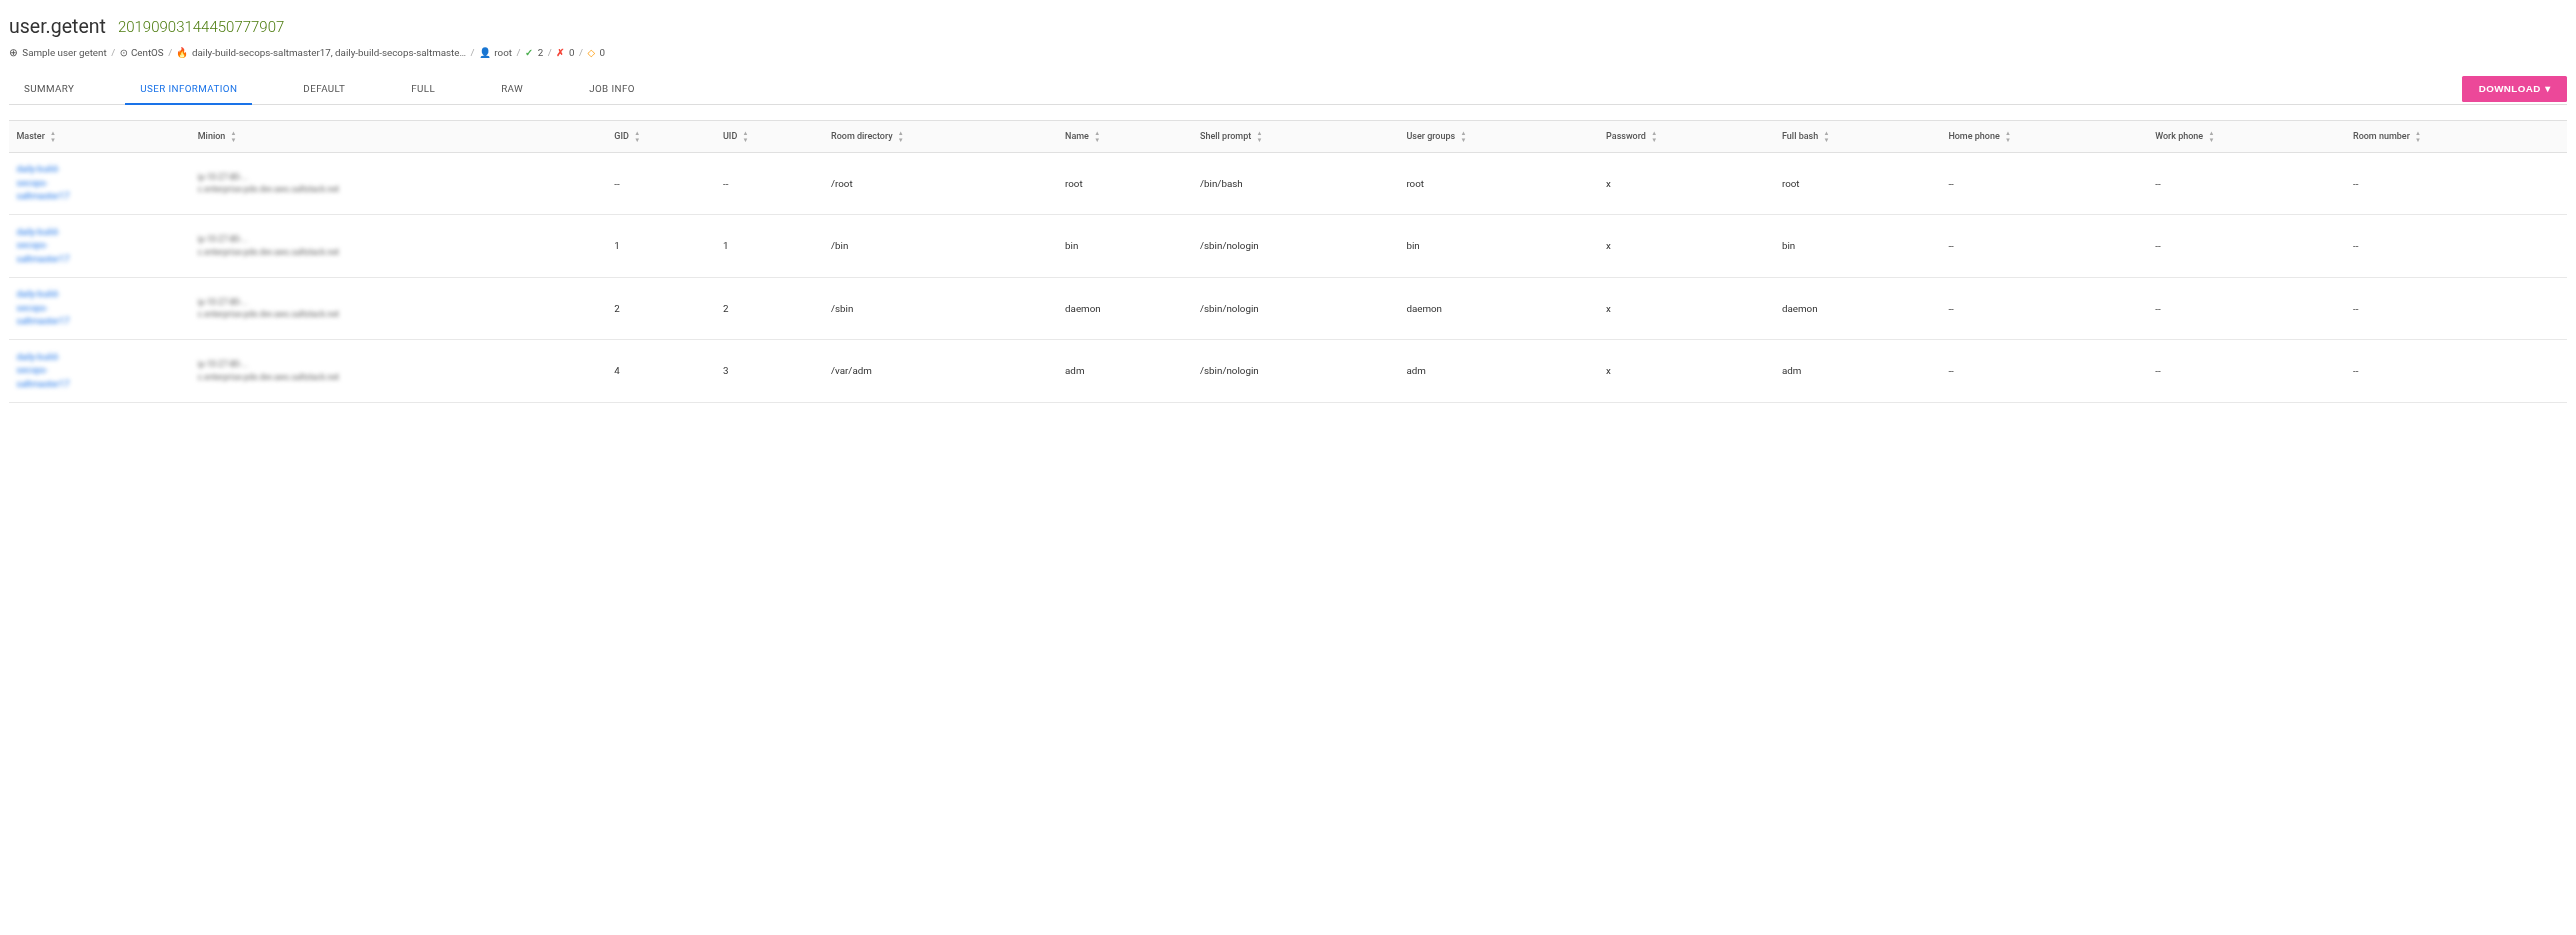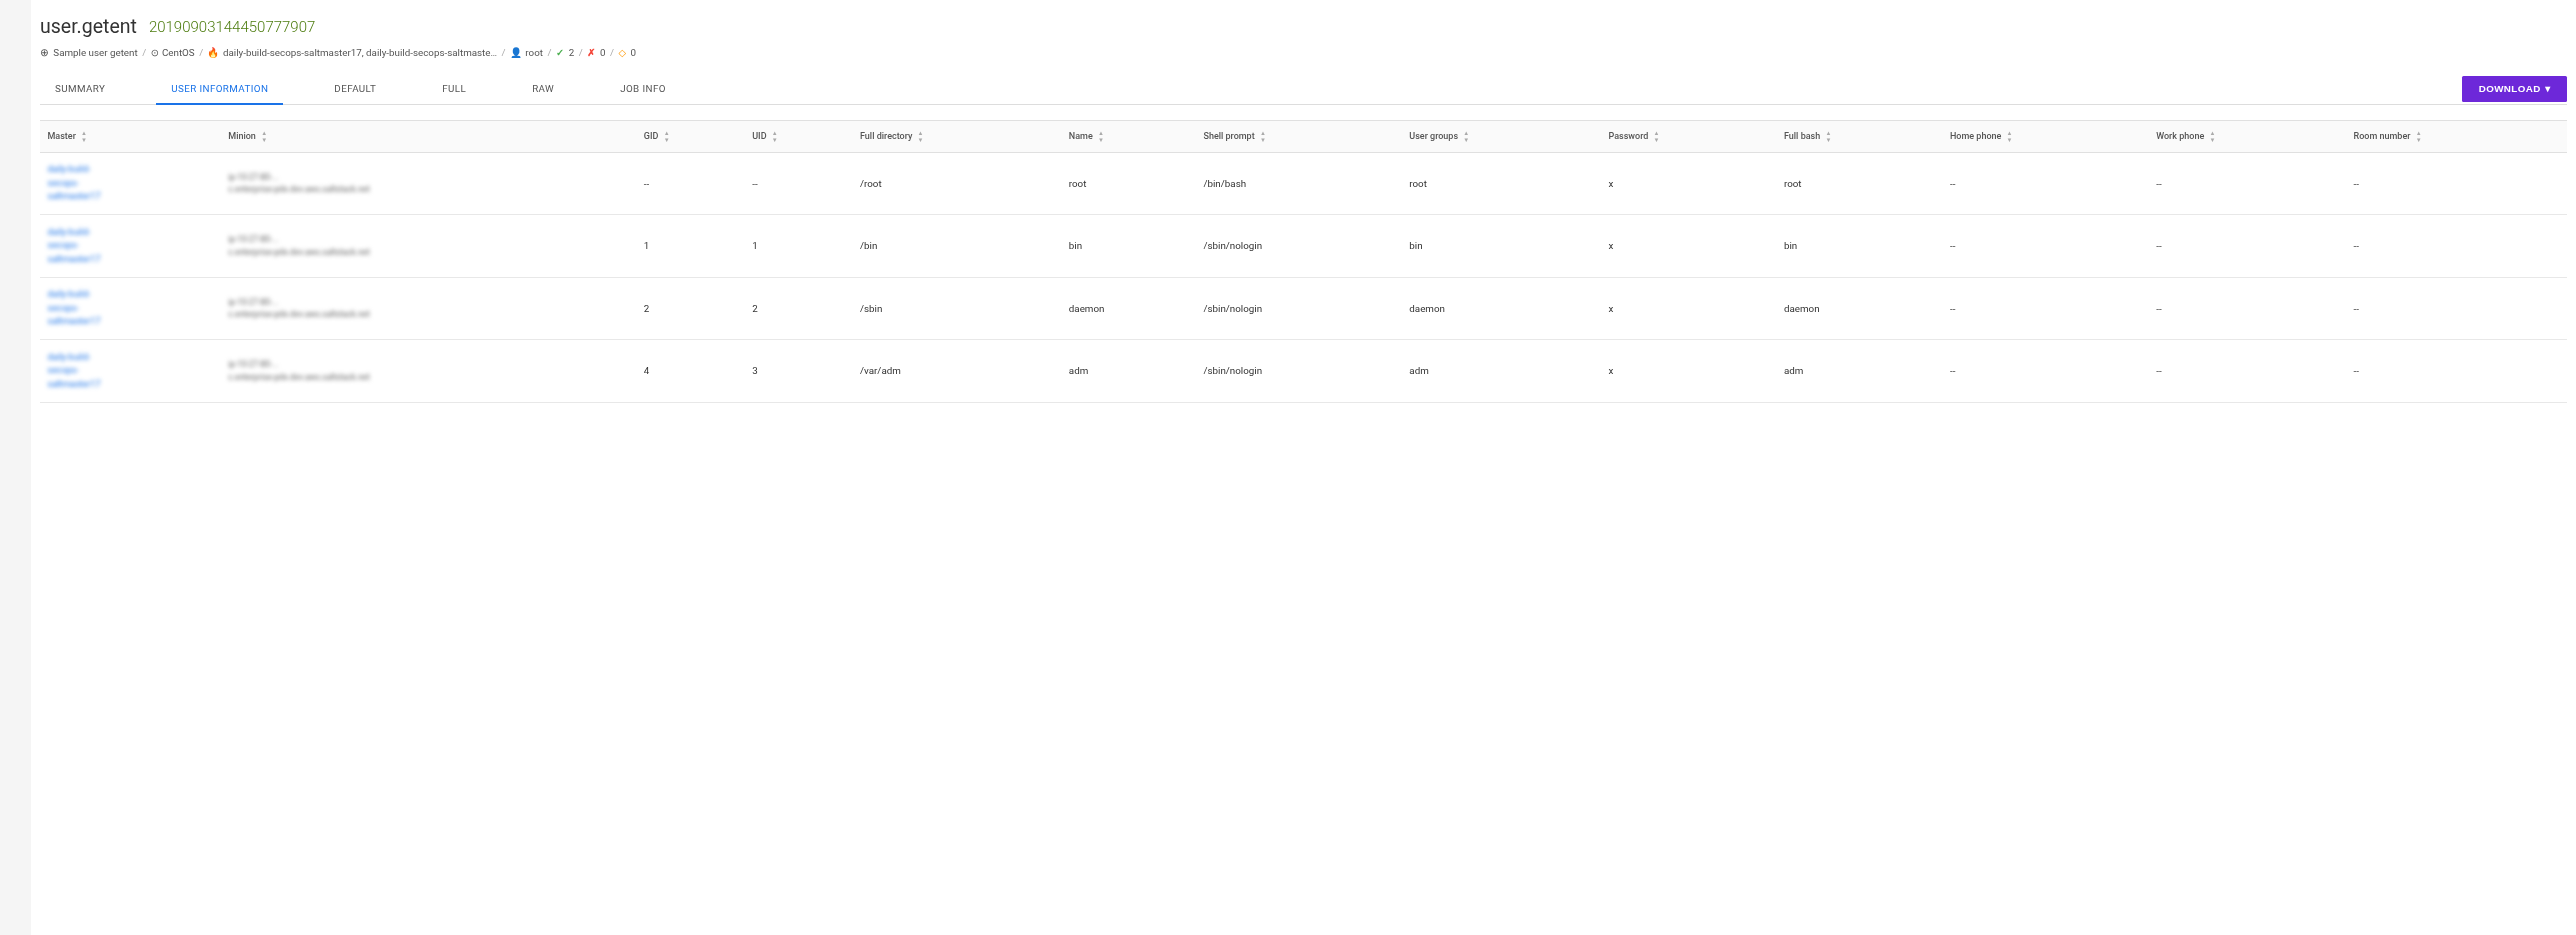--- a/index.html
+++ b/index.html
@@ -6,21 +6,20 @@
     body {
       font-family: -apple-system, BlinkMacSystemFont, 'Segoe UI', Roboto, sans-serif;
       background: #f5f5f5;
       color: #333;
       font-size: 10.5px;
     }
     .page-wrapper {
       background: #fff;
       min-height: 100vh;
       padding: 15px 9px;
-      margin-left: 31px;
     }
     .header-row {
       display: flex;
       align-items: center;
       gap: 12px;
       margin-bottom: 7.5px;
     }
     .page-title {
       font-size: 19.5px;
       font-weight: 400;
@@ -74,21 +73,21 @@
       border-bottom: 2.3px solid transparent;
       margin-bottom: -0.8px;
     }
     .tab-item.active {
       color: #1a73e8;
       border-bottom: 2.3px solid #1a73e8;
       font-weight: 400;
     }
     .download-btn {
       margin-left: auto;
-      background: #6d28d9;
+      background: #ec4899;
       color: #fff;
       border: none;
       padding: 7.5px 16.5px;
       font-size: 9.8px;
       font-weight: 600;
       cursor: pointer;
       border-radius: 1.5px;
       display: flex;
       align-items: center;
       gap: 4.5px;
@@ -231,21 +230,21 @@
             </span>
           </th>
           <th>
             <span>UID</span>
             <span class="sort-icons">
               <span>▲</span>
                 <span>▼</span>
             </span>
           </th>
           <th>
-            <span>Full directory</span>
+            <span>Room directory</span>
             <span class="sort-icons">
               <span>▲</span>
                 <span>▼</span>
             </span>
           </th>
           <th>
             <span>Name</span>
             <span class="sort-icons">
               <span>▲</span>
                 <span>▼</span>

